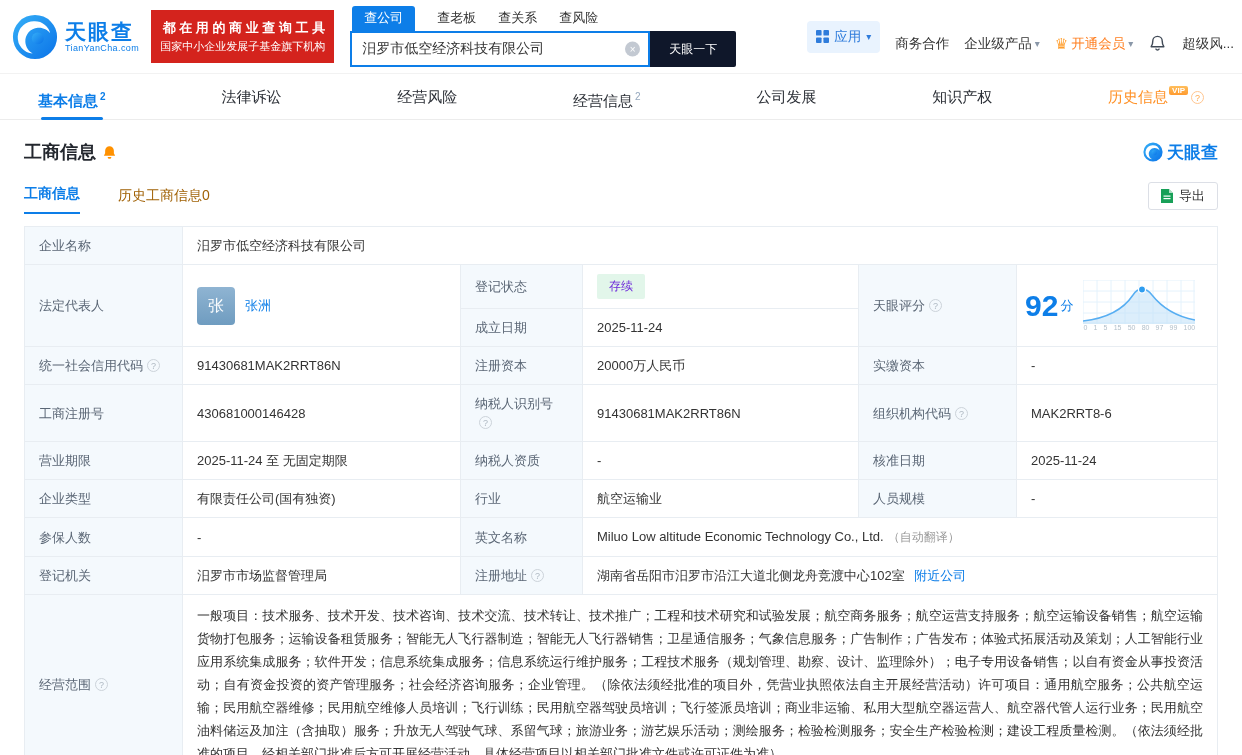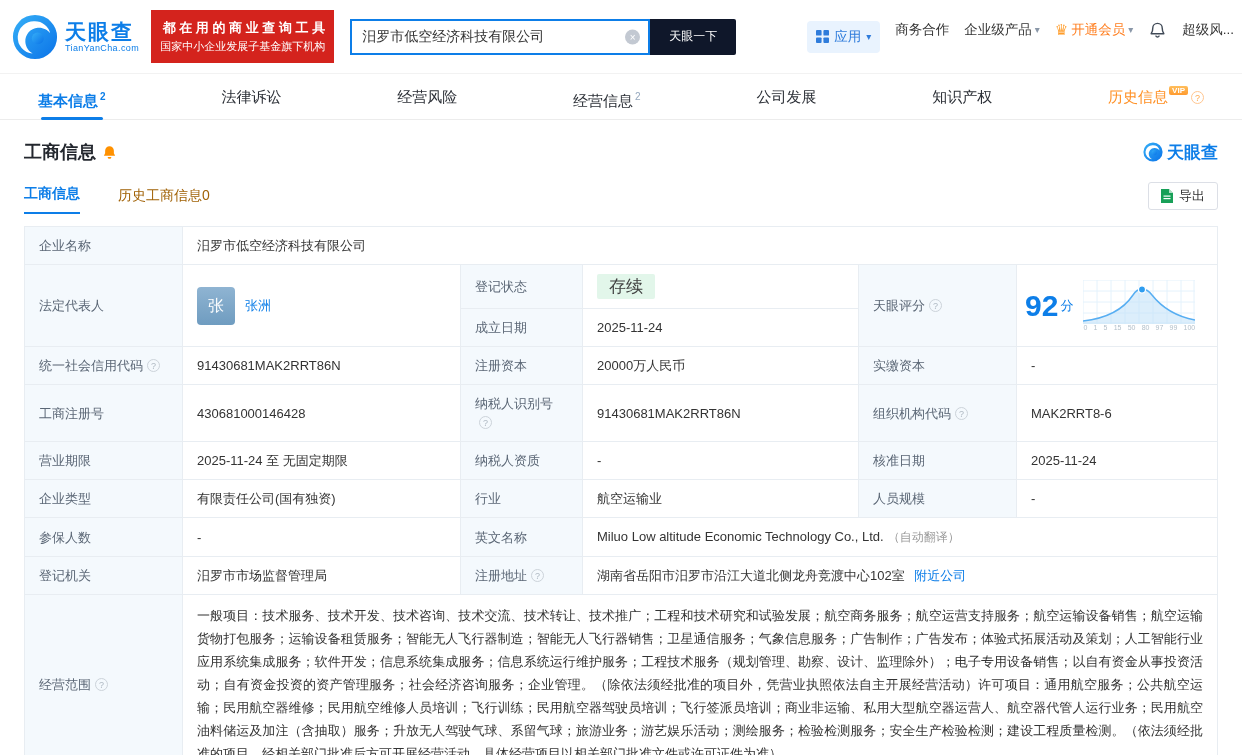--- a/index.html
+++ b/index.html
@@ -16,21 +16,21 @@
   .promo .l2{font-size:11px}
   .search{flex:none;margin-left:4px}
   .search-tabs{display:flex;align-items:flex-end;gap:22px;padding-left:2px}
   .stab{font-size:13px;color:#333;padding:3px 0 4px;cursor:pointer}
   .stab.active{background:#0d7ee8;color:#fff;padding:3px 12px 4px;border-radius:3px 3px 0 0}
   .search-row{display:flex}
   .input-wrap{position:relative}
   .search-input{width:300px;height:36px;border:2px solid #0d7ee8;padding:0 32px 0 10px;font-size:14px;color:#333;outline:none;border-radius:0;display:block}
   .clear-btn{position:absolute;right:10px;top:50%;transform:translateY(-50%);width:15px;height:15px;border-radius:50%;background:#c3c9d2;color:#fff;font-size:10px;line-height:15px;text-align:center;cursor:pointer}
   .search-btn{width:86px;height:36px;background:#0f172a;color:#fff;border:none;font-size:12px;cursor:pointer;border-radius:0 2px 2px 0}
-  .hnav{display:flex;align-items:flex-start;gap:15px;margin-left:auto;white-space:nowrap;font-size:13.5px;color:#333;overflow:hidden}
+  .hnav{display:flex;align-items:flex-end;gap:15px;margin-left:auto;white-space:nowrap;font-size:13.5px;color:#333;overflow:hidden}
   .app-pill{display:flex;align-items:center;gap:5px;background:#e9f3fe;color:#2f7cdb;padding:7px 9px;border-radius:4px;cursor:pointer;flex:none}
   .caret{font-size:10px;color:#8a97a8}
   .app-pill .caret{color:#2f7cdb}
   .hnav-item{cursor:pointer;display:flex;align-items:center;gap:3px;flex:none}
   .vip-item{color:#ff7e1f}
   .crown{font-size:15px;color:#ff9d2b}
 
   
   .main-tabs{display:flex;justify-content:space-between;align-items:stretch;padding:0 38px;border-bottom:1px solid #ececec;height:46px}
   .mtab{position:relative;line-height:45px;font-size:15px;color:#2b2f36;cursor:pointer}
@@ -59,21 +59,21 @@
   .snap-arrow{font-size:11px}
   .export-btn{display:flex;align-items:center;gap:6px;background:#fff;border:1px solid #dcdfe6;color:#333;font-size:13px;height:28px;padding:0 12px;border-radius:3px;cursor:pointer}
 
   
   table.info{width:100%;border-collapse:collapse;table-layout:fixed;margin-top:12px;font-size:13px}
   .info td{border:1px solid #e8edf2;padding:9px 14px;line-height:19px;vertical-align:middle;color:#333;word-break:break-all}
   .info td.lbl{background:#f4f9fd;color:#5a6675}
   .rep{display:flex;align-items:center;gap:10px}
   .avatar{width:38px;height:38px;border-radius:4px;background:linear-gradient(180deg,#8fb4d2,#6f9cc0);color:#fff;font-size:16px;display:flex;align-items:center;justify-content:center;cursor:pointer;flex:none}
   a.lnk{color:#0d7ee8;text-decoration:none;cursor:pointer}
-  .badge-green{display:inline-block;background:#e2f6ea;color:#404040;padding:3px 12px;border-radius:2px;font-size:17px}
+  .badge-green{display:inline-block;background:#e2f6ea;color:#6d28d9;padding:3px 12px;border-radius:2px;font-size:12px}
   .score-td{padding:2px 8px !important}
   .score-cell{display:flex;align-items:center;gap:10px}
   .score-numwrap{display:flex;align-items:center;flex:none}
   .score-num{font-size:30px;font-weight:bold;color:#0d7ee8}
   .score-unit{font-size:13px;color:#0d7ee8;margin-left:2px}
   .chart-box{display:flex;flex-direction:column}
   .axis{display:flex;justify-content:space-between;width:112px;font-size:7px;color:#b3bfc9;line-height:8px}
   .gray-note{color:#999;margin-left:4px;font-size:12px}
   .scope{line-height:23px;text-align:justify;display:block}
 </style>
@@ -97,20 +97,26 @@
       <div class="en">TianYanCha.com</div>
     </div>
   </div>
 
   <div class="promo">
     <div class="l1">都 在 用 的 商 业 查 询 工 具</div>
     <div class="l2">国家中小企业发展子基金旗下机构</div>
   </div>
 
   <div class="search">
+    <div class="search-tabs">
+      <span class="stab active">查公司</span>
+      <span class="stab">查老板</span>
+      <span class="stab">查关系</span>
+      <span class="stab">查风险</span>
+    </div>
     <div class="search-row">
       <div class="input-wrap">
         <input class="search-input" value="汨罗市低空经济科技有限公司" style="">
         <span class="clear-btn">×</span>
       </div>
       <button class="search-btn">天眼一下</button>
     </div>
   </div>
 
   <div class="hnav">

